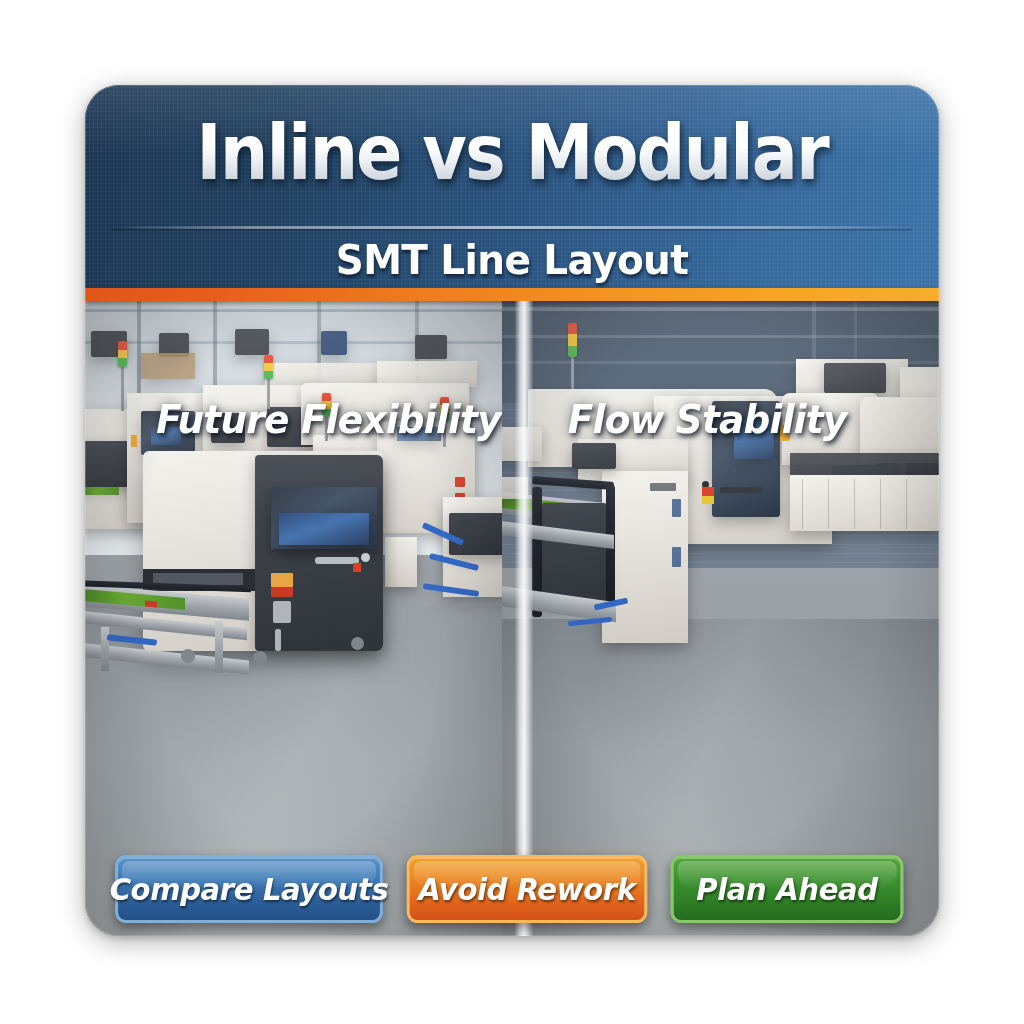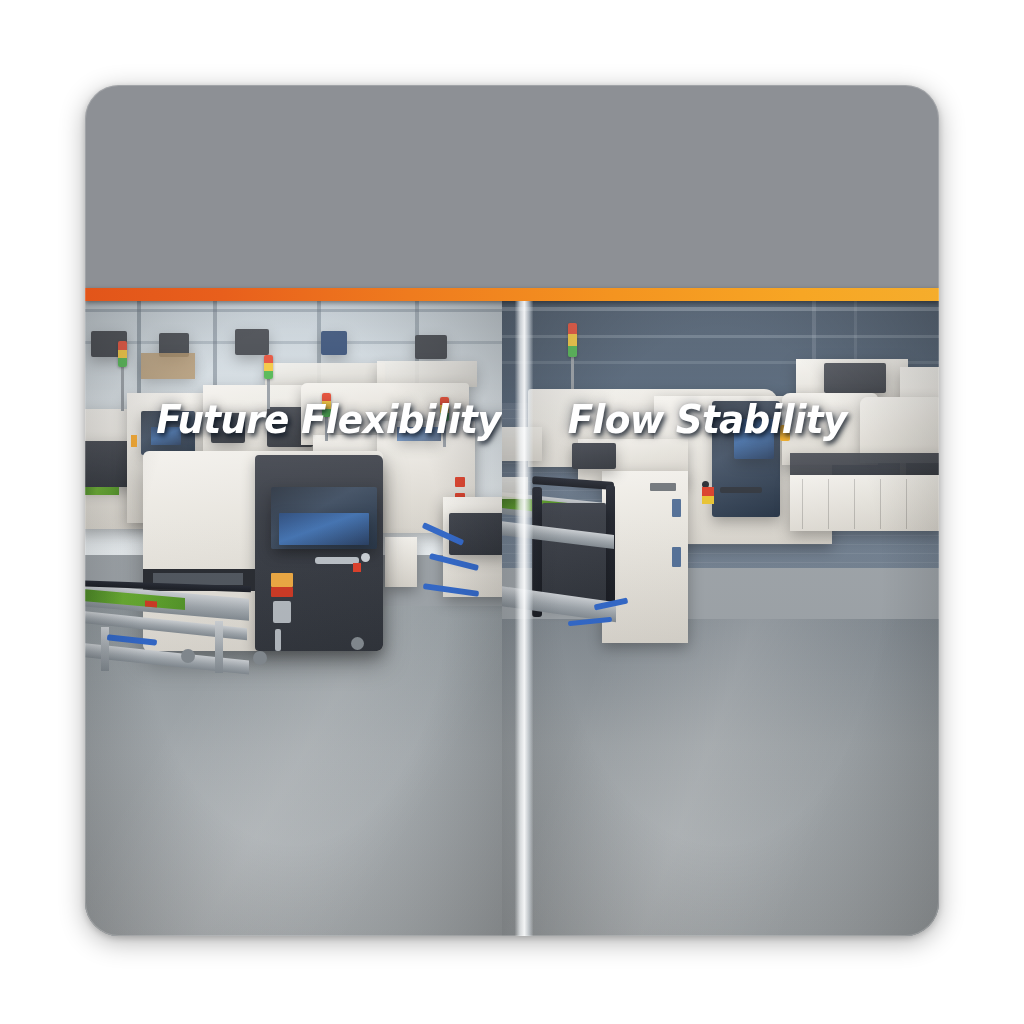--- a/index.html
+++ b/index.html
@@ -353,20 +353,25 @@
     z-index: 40;
   }
 </style>
 </head>
 <body>
 
 <div id="stage">
 
   <div class="card">
 
+    <div class="header">
+      <div class="title">Inline vs Modular</div>
+      <div class="title-divider"></div>
+      <div class="subtitle">SMT Line Layout</div>
+    </div>
 
     <div class="accent-bar"></div>
 
     <div class="photos">
 
       <div class="panel right">
         <div class="scene">
           <div class="R-wall"></div>
           <div class="R-ceil"></div>
           <div class="L-ceil-beam" style="left:0;top:8px;width:100%;height:3px;background:rgba(90,105,120,.45);"></div>
@@ -544,16 +549,21 @@
           <div class="haze"></div>
           <div class="vign"></div>
         </div>
 
         <div class="panel-label">Flow Stability</div>
       </div>
     </div>
 
     <div class="divider"></div>
 
+    <div class="btn-row">
+      <div class="btn blue">Compare Layouts</div>
+      <div class="btn orange">Avoid Rework</div>
+      <div class="btn green">Plan Ahead</div>
+    </div>
 
     <div class="card-inner-edge"></div>
   </div>
 </div>
 
 </body></html>

